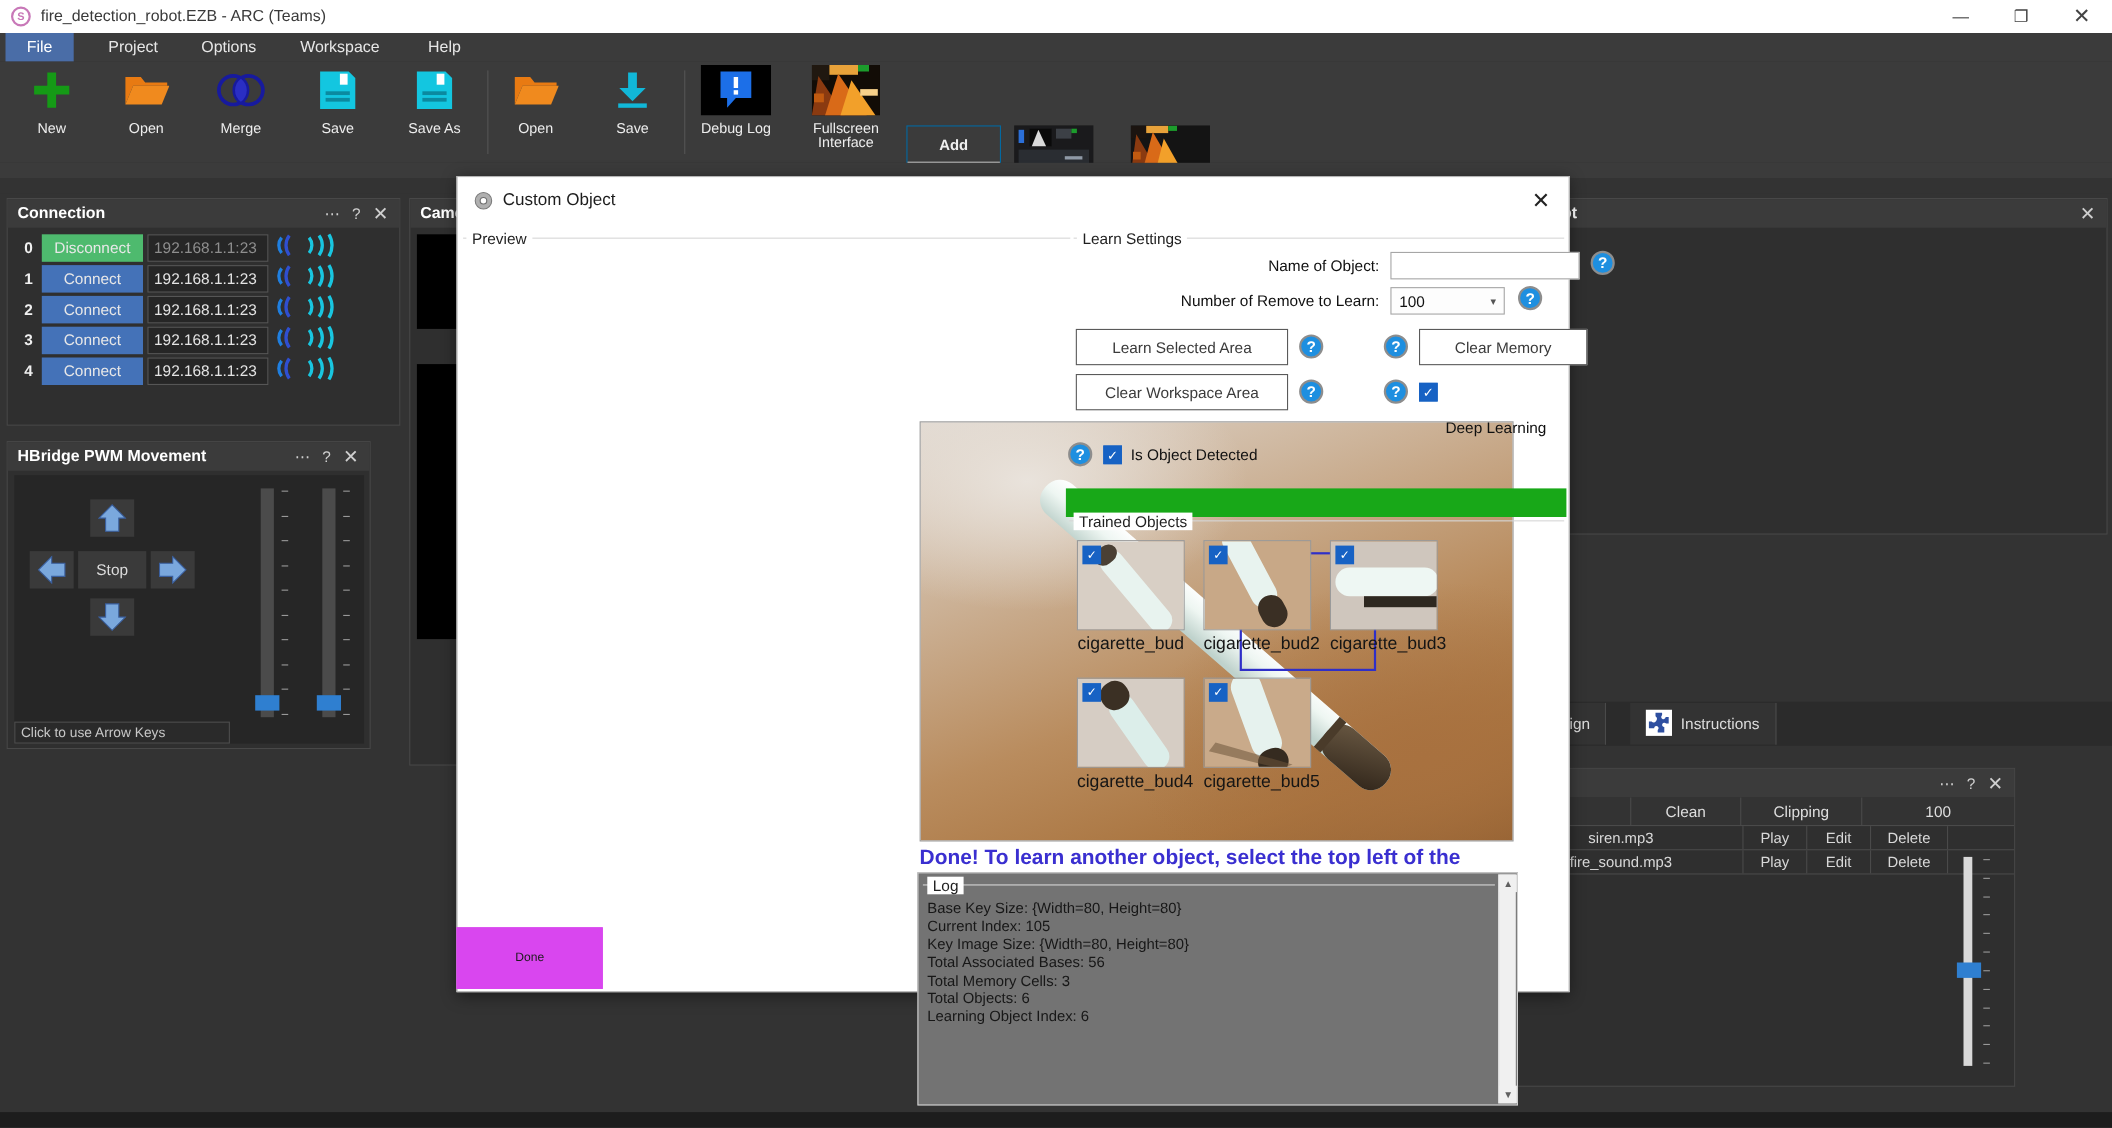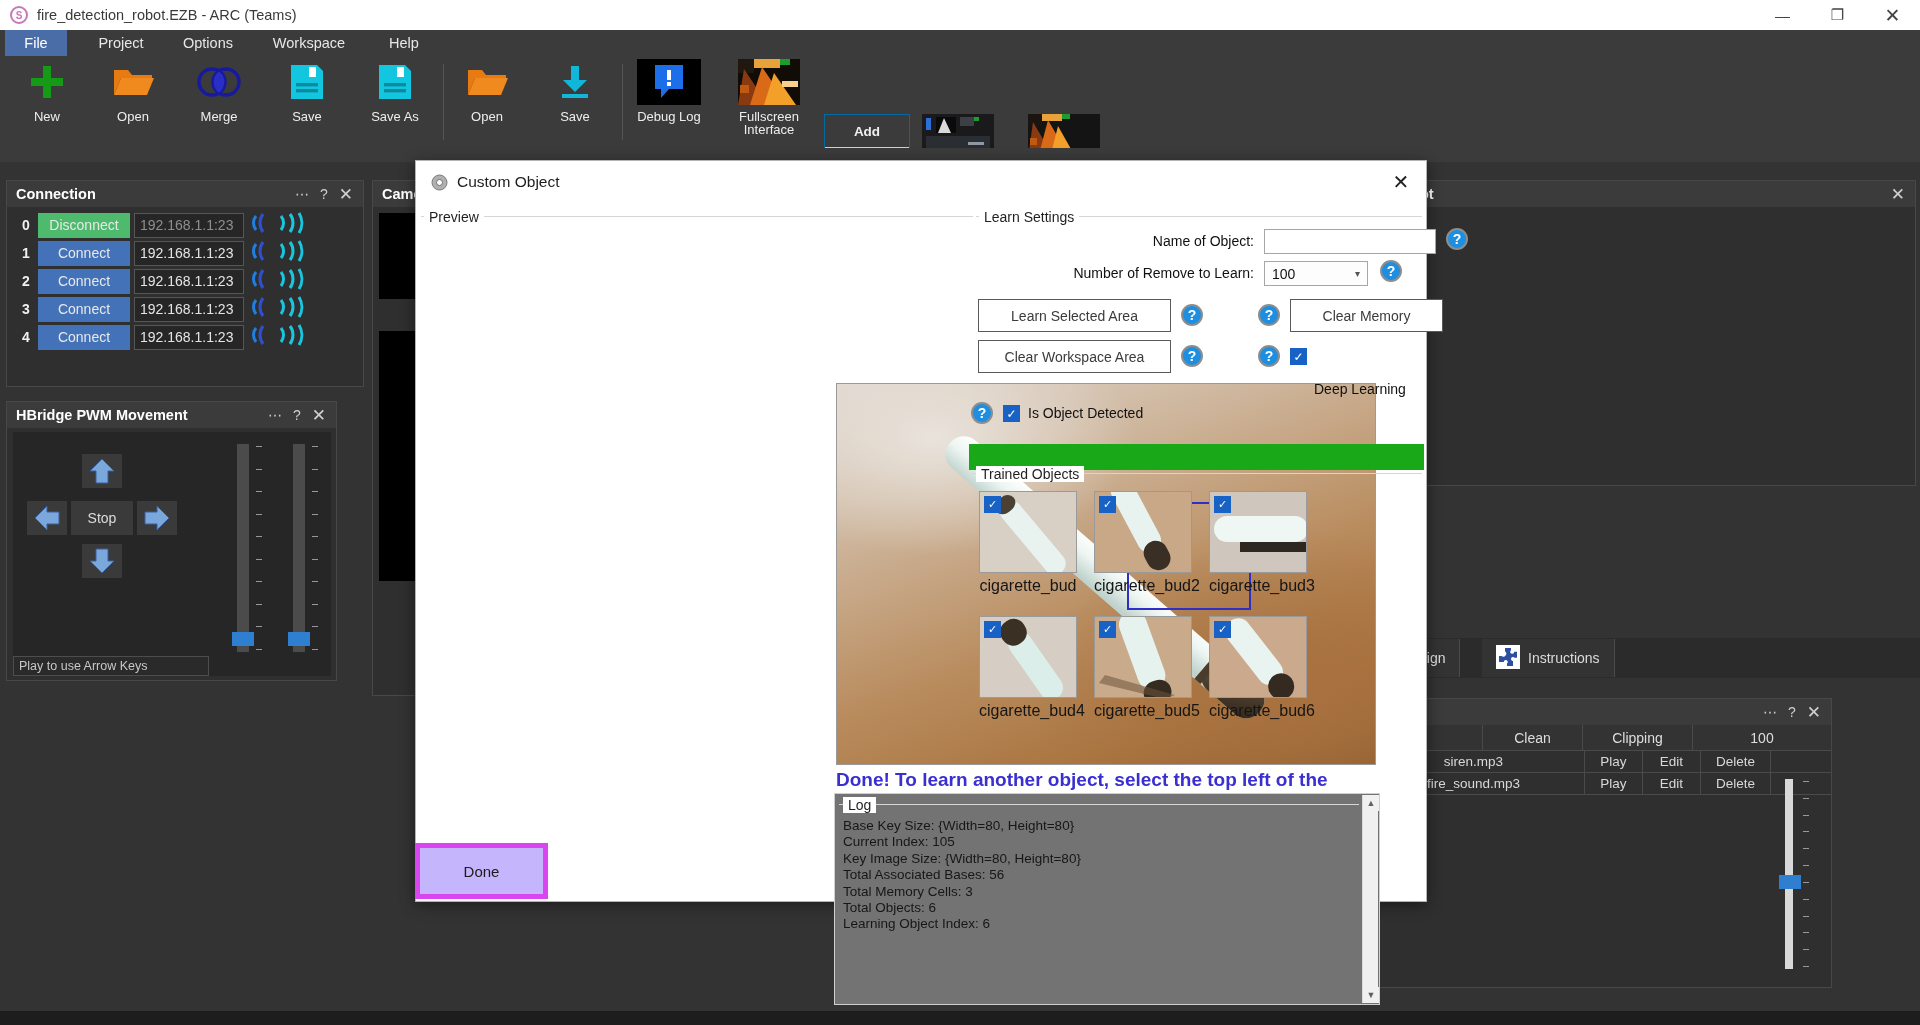--- a/index.html
+++ b/index.html
@@ -122,22 +122,22 @@
   .logbox { position:absolute; left:418px; top:632px; width:546px; height:212px;
       border:1px solid #cfcfcf; background:#737373; }
   .loglines { position:absolute; left:8px; top:24px; font-size:13.5px; color:#171717;
       line-height:16.4px; white-space:pre; }
   .scrolltrack { position:absolute; right:1px; top:1px; width:16px; bottom:1px; background:#f0f0f0;
       border-left:1px solid #dcdcdc; }
   .scrollarrow { position:absolute; width:16px; height:16px; display:flex; align-items:center;
       justify-content:center; font-size:9px; color:#606060; background:#f0f0f0; }
 
   .donebtn { position:absolute; left:415px; top:843px; width:133px; height:56px;
-      background:#c4b5fd; border:5px solid #d946ef; display:flex; align-items:center;
-      justify-content:center; font-size:15px; color:#1b1b1b; }
+      background:#d946ef; border:5px solid #d946ef; display:flex; align-items:center;
+      justify-content:center; font-size:11px; color:#1b1b1b; }
 
   .flabel { position:absolute; font-size:14px; color:#101010; text-align:right; }
   .ftext { position:absolute; border:1px solid #a6a6a6; background:#fff; }
   .fcombo { position:absolute; border:1px solid #a6a6a6; background:#fdfdfd;
       display:flex; align-items:center; font-size:14px; color:#111; padding-left:7px; }
   .fcombo .cv { position:absolute; right:7px; font-size:10px; color:#555; }
   .wbtn { position:absolute; border:1px solid #5a5a5a; background:#fff;
       display:flex; align-items:center; justify-content:center; font-size:14px; color:#3b3b3b; }
   .qmark { position:absolute; width:22px; height:22px; border-radius:50%;
       background:#1e8fe0; border:2px solid #8d8d8d; color:#fff; font-size:14px; font-weight:bold;
@@ -466,21 +466,21 @@
           <i></i>
           <i></i>
           <i></i>
           <i></i>
           <i></i>
           <i></i>
           <i></i>
           <i></i>
       </div>
     </div>
-    <div class="hintbar" style="left:6px;top:254px;width:196px;">Play to use Arrow Keys</div>
+    <div class="hintbar" style="left:6px;top:254px;width:196px;">Click to use Arrow Keys</div>
   </div>
 
   <div class="panel" style="left:372px;top:180px;width:250px;height:516px;">
     <div class="phead">
       <div class="ptitle">Came</div>
     </div>
     <div style="position:absolute;left:6px;top:32px;width:236px;height:86px;background:#000;"></div>
     <div style="position:absolute;left:6px;top:150px;width:236px;height:250px;background:#000;"></div>
     <div style="position:absolute;left:370px;top:360px;width:6px;height:22px;background:#bdbdbd;"></div>
   </div>
@@ -714,31 +714,18 @@
           <g transform="rotate(70 49 41)">
               <rect x="0" y="26" width="82" height="28" rx="14" fill="#e6f2ee"></rect>
               <rect x="74" y="26" width="24" height="28" rx="12" fill="#352b20"></rect>
             </g>
           <path d="M10 58 L80 78 L70 82 L4 66Z" fill="#6b533a" opacity=".55"></path>
           </svg>
       </div>
       <div class="tname">cigarette_bud5</div>
     </div>
 
-    <div class="tobj" style="left:793px;top:455px;">
-      <div class="thumb">
-        <div class="tcheck"></div>
-        <svg width="98" height="82" viewBox="0 0 98 82">
-            <rect width="98" height="82" fill="#cba98c"></rect>
-          <g transform="rotate(52 49 41)">
-              <rect x="2" y="28" width="78" height="26" rx="13" fill="#e9f4f0"></rect>
-              <rect x="72" y="28" width="26" height="26" rx="13" fill="#342a1f"></rect>
-            </g>
-          </svg>
-      </div>
-      <div class="tname">cigarette_bud6</div>
-    </div>
   </div>
 
   <div class="donebtn">Done</div>
 
   <div class="taskbar"></div>
 </div>
 
 </body></html>

